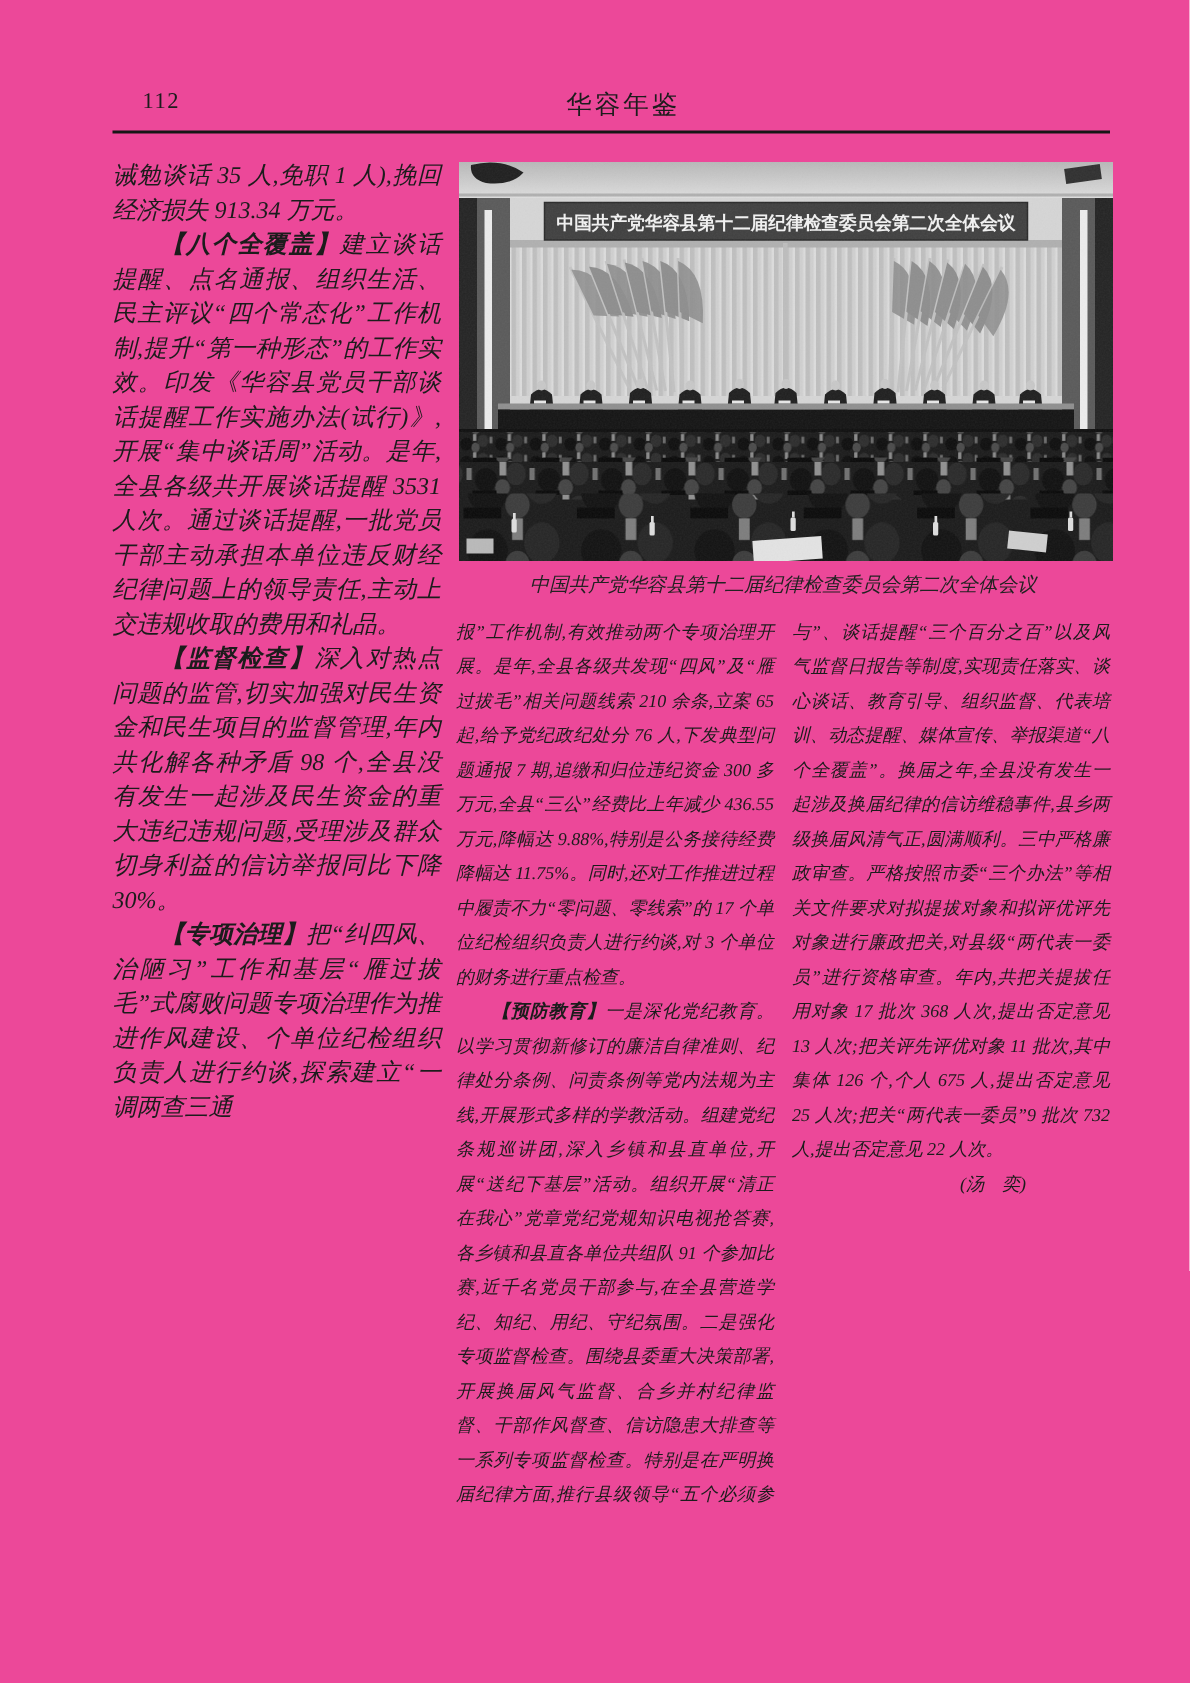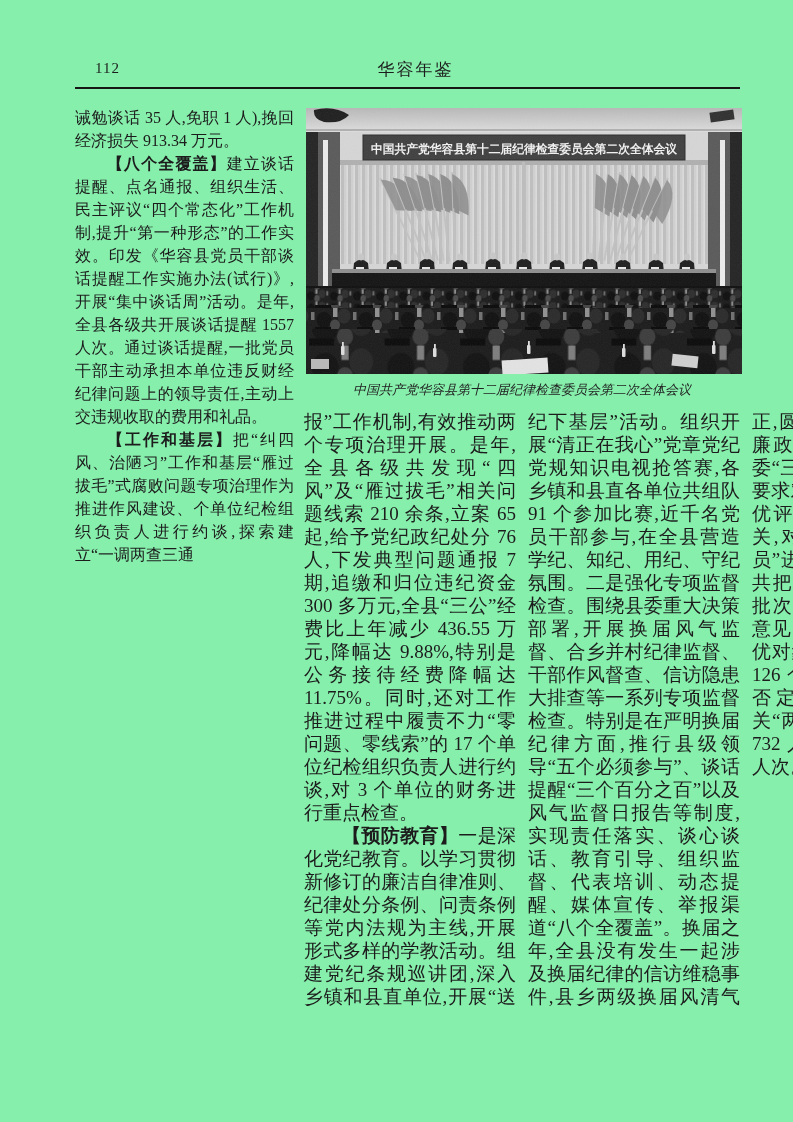--- a/index.html
+++ b/index.html
@@ -1,19 +1,19 @@
 <!DOCTYPE html>
 <html><head>
 <meta charset="utf-8">
 <style>
   html,body{margin:0;padding:0;background:#ffffff;}
   .page{
     position:relative;
     width:793px;height:1122px;
-    background:#86efac;
+    background:#ec4899;
     box-sizing:border-box;
     padding:58px 53px 0 75px;
     font-family:"Liberation Serif","DejaVu Serif",serif;
     color:#1c1c1c;
     overflow:hidden;
   }
   
   .hdr{
     position:relative;
     border-bottom:2px solid #161616;
@@ -30,42 +30,42 @@
     font-size:17px;letter-spacing:2px;
   }
   
   .bodywrap{display:flex;margin-top:17px;}
   .col-left{
     width:219px;margin-right:10px;flex:none;
     font-size:16px;line-height:23px;
     text-align:justify;text-justify:inter-character;
   }
   .right-area{width:436px;flex:none;}
-  p{margin:0;text-indent:2em;orphans:1;widows:1;}
+  p{margin:0;text-indent:2em;orphans:1;widows:1;font-style:italic;}
   p.noindent{text-indent:0;}
   .entry-head{font-weight:bold;}
   
   figure{margin:2px;}
   figure svg{display:block;}
   figcaption{
     text-align:center;
     font-size:13px;
     font-style:italic;
     margin-top:7px;
     letter-spacing:0px;
     color:#222;
   }
   
   .flow{
     margin-top:11px;
     height:604px;
     column-count:2;
     column-gap:12px;
     column-fill:auto;
-    font-size:19px;line-height:23px;
+    font-size:12px;line-height:23px;
     text-align:justify;text-justify:inter-character;
   }
   .signature{
     text-align:right;
     text-indent:0;
     padding-right:56px;
     font-style:italic;
   }
 </style>
 </head>
@@ -75,22 +75,23 @@
 
   <div class="hdr">
     <span class="pagenum">112</span>
     <span class="booktitle">华容年鉴</span>
   </div>
 
   <div class="bodywrap">
 
     <div class="col-left">
       <p class="noindent"><span>诫勉谈话 35 人,免职 1 人),挽回经济损失 913.34 万元。</span></p>
-      <p><span class="entry-head">【八个全覆盖】</span><span>建立谈话提醒、点名通报、组织生活、民主评议“四个常态化”工作机制,提升“第一种形态”的工作实效。印发《华容县党员干部谈话提醒工作实施办法(试行)》,开展“集中谈话周”活动。是年,全县各级共开展谈话提醒 1557 人次。通过谈话提醒,一批党员干部主动承担本单位违反财经纪律问题上的领导责任,主动上交违规收取的费用和礼品。</span></p>
-      <p><span class="entry-head">【工作和基层】</span><span>把“纠四风、治陋习”工作和基层“雁过拔毛”式腐败问题专项治理作为推进作风建设、个单位纪检组织负责人进行约谈,探索建立“一调两查三通</span></p>
+      <p><span class="entry-head">【八个全覆盖】</span><span>建立谈话提醒、点名通报、组织生活、民主评议“四个常态化”工作机制,提升“第一种形态”的工作实效。印发《华容县党员干部谈话提醒工作实施办法(试行)》,开展“集中谈话周”活动。是年,全县各级共开展谈话提醒 3531 人次。通过谈话提醒,一批党员干部主动承担本单位违反财经纪律问题上的领导责任,主动上交违规收取的费用和礼品。</span></p>
+      <p><span class="entry-head">【监督检查】</span><span>深入对热点问题的监管,切实加强对民生资金和民生项目的监督管理,年内共化解各种矛盾 98 个,全县没有发生一起涉及民生资金的重大违纪违规问题,受理涉及群众切身利益的信访举报同比下降 30%。</span></p>
+      <p><span class="entry-head">【专项治理】</span><span>把“纠四风、治陋习”工作和基层“雁过拔毛”式腐败问题专项治理作为推进作风建设、个单位纪检组织负责人进行约谈,探索建立“一调两查三通</span></p>
     </div>
 
     <div class="right-area">
 
       <figure>
         <svg viewBox="0 0 436 266" width="436" height="266" font-family="Liberation Serif, DejaVu Serif, serif">
           <defs>
             <linearGradient id="ceilG" x1="0" y1="0" x2="0" y2="1">
               <stop offset="0" stop-color="#b8b8b8"></stop>
                 <stop offset="1" stop-color="#dedede"></stop>

